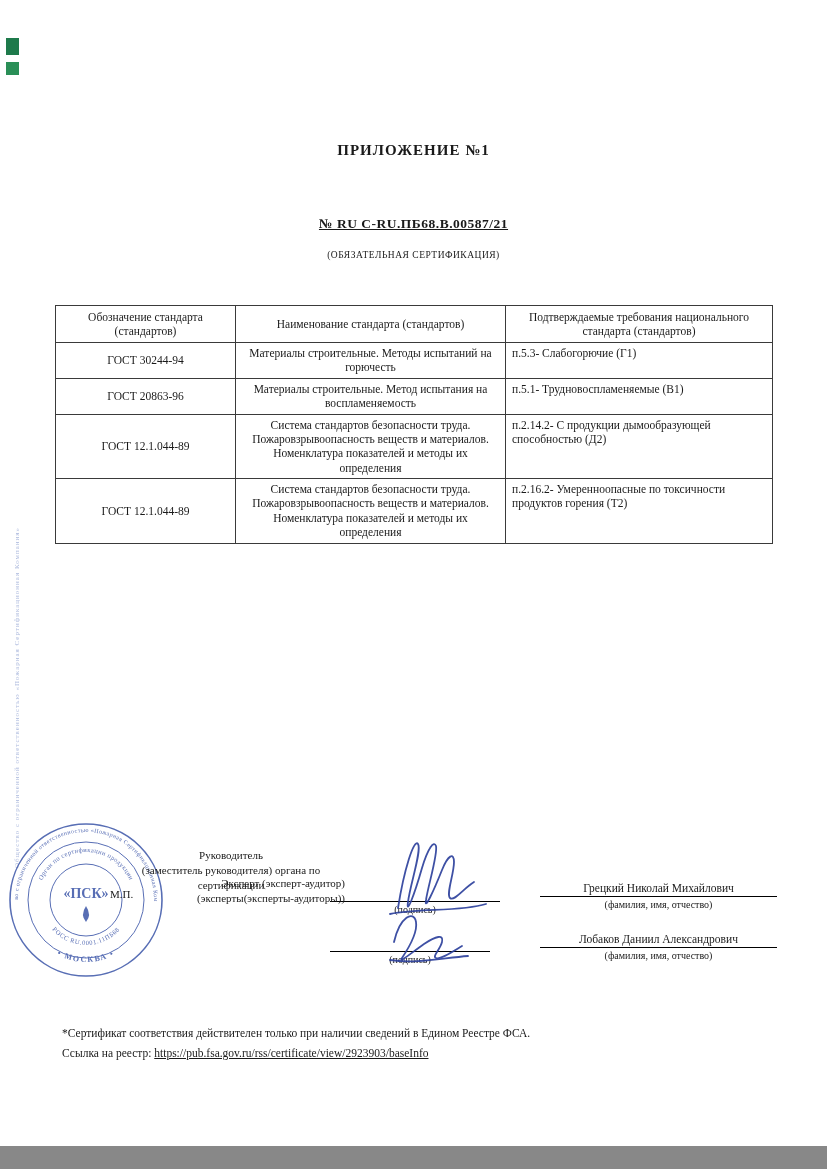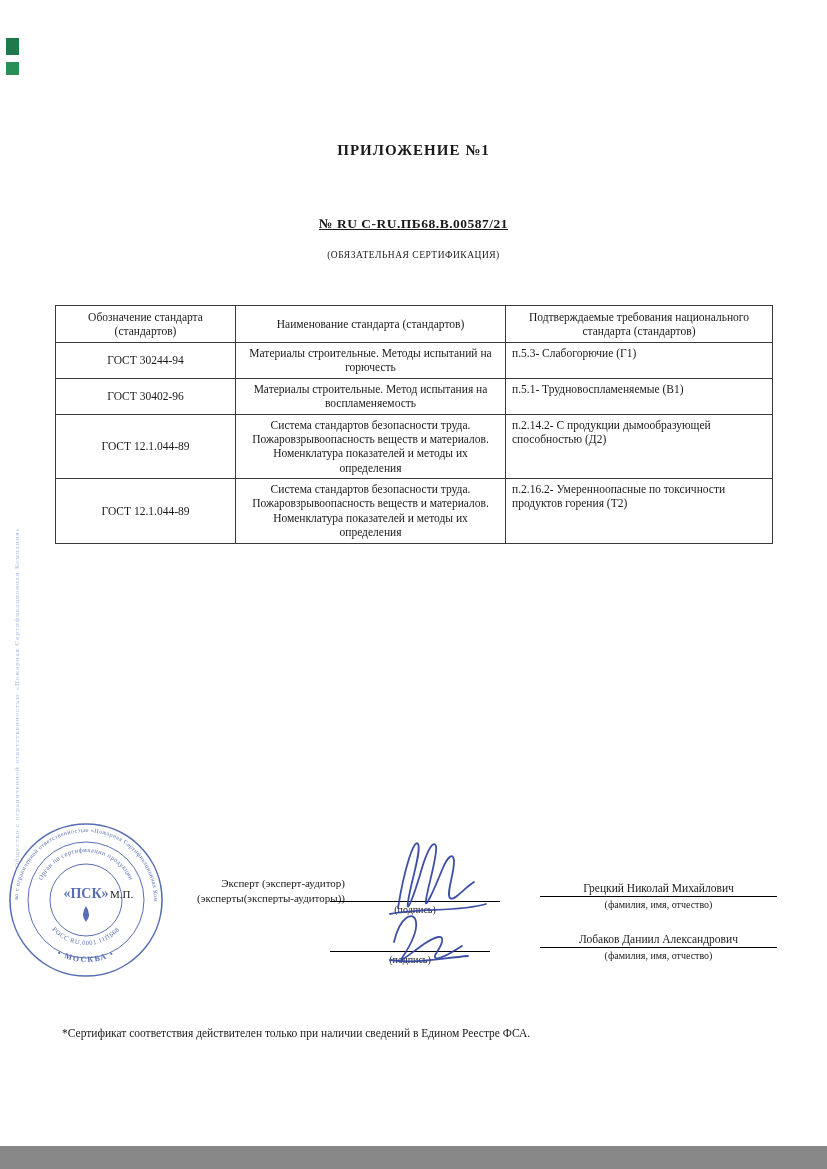--- a/index.html
+++ b/index.html
@@ -91,21 +91,21 @@
         <th>Подтверждаемые требования национального стандарта (стандартов)</th>
       </tr>
     </thead>
     <tbody>
       <tr>
         <td class="c1">ГОСТ 30244-94</td>
         <td class="c2">Материалы строительные. Методы испытаний на горючесть</td>
         <td class="c3">п.5.3- Слабогорючие (Г1)</td>
       </tr>
       <tr>
-        <td class="c1">ГОСТ 30402-96</td>
+        <td class="c1">ГОСТ 20863-96</td>
         <td class="c2">Материалы строительные. Метод испытания на воспламеняемость</td>
         <td class="c3">п.5.1- Трудновоспламеняемые (В1)</td>
       </tr>
       <tr>
         <td class="c1">ГОСТ 12.1.044-89</td>
         <td class="c2">Система стандартов безопасности труда. Пожаровзрывоопасность веществ и материалов. Номенклатура показателей и методы их определения</td>
         <td class="c3">п.2.14.2- С продукции дымообразующей способностью (Д2)</td>
       </tr>
       <tr>
         <td class="c1">ГОСТ 12.1.044-89</td>
@@ -138,20 +138,25 @@
       <text class="stamp-txt" font-size="6.5" letter-spacing="0.6">
         <textPath href="#arcInnerBottom" startOffset="50%" text-anchor="middle">РОСС RU.0001.11ПБ68</textPath>
       </text>
       <text class="stamp-txt" x="80" y="78" font-size="14" font-weight="bold" text-anchor="middle">«ПСК»</text>
       <path class="stamp-txt" d="M80,86 q-6,9 0,16 q6,-7 0,-16"></path>
     </g>
   </svg>
 
   <div class="mp">М.П.</div>
 
+  <div class="role-head">
+    <div>Руководитель</div>
+    <div>(заместитель руководителя) органа по</div>
+    <div>сертификации</div>
+  </div>
   <div class="sigline sig1">
     <span>(подпись)</span>
   </div>
   <div class="nameblock nb1">
     <div class="nm">Грецкий Николай Михайлович</div>
     <div class="cap">(фамилия, имя, отчество)</div>
   </div>
 
   <div class="role-expert">
     <div>Эксперт (эксперт-аудитор)</div>
@@ -172,14 +177,17 @@
     </g>
   </svg>
   <svg class="ink ink2" viewBox="0 0 110 62">
     <g stroke="#2a3e9b" stroke-width="1.8" fill="none" stroke-linecap="round" opacity="0.9">
       <path d="M16,36 C22,10 36,4 38,16 C40,28 28,46 24,52 C20,58 32,48 46,38 C58,30 66,28 64,36 C62,44 54,50 58,52 C62,54 74,46 84,40"></path>
       <path d="M12,54 C38,58 64,52 90,50"></path>
     </g>
   </svg>
 
   <div class="foot-note">*Сертификат соответствия действителен только при наличии сведений в Едином Реестре ФСА.</div>
+  <div class="foot-link">
+    <span>Ссылка на реестр: </span><a href="#">https://pub.fsa.gov.ru/rss/certificate/view/2923903/baseInfo</a>
+  </div>
 
 </div>
 
 </body></html>

